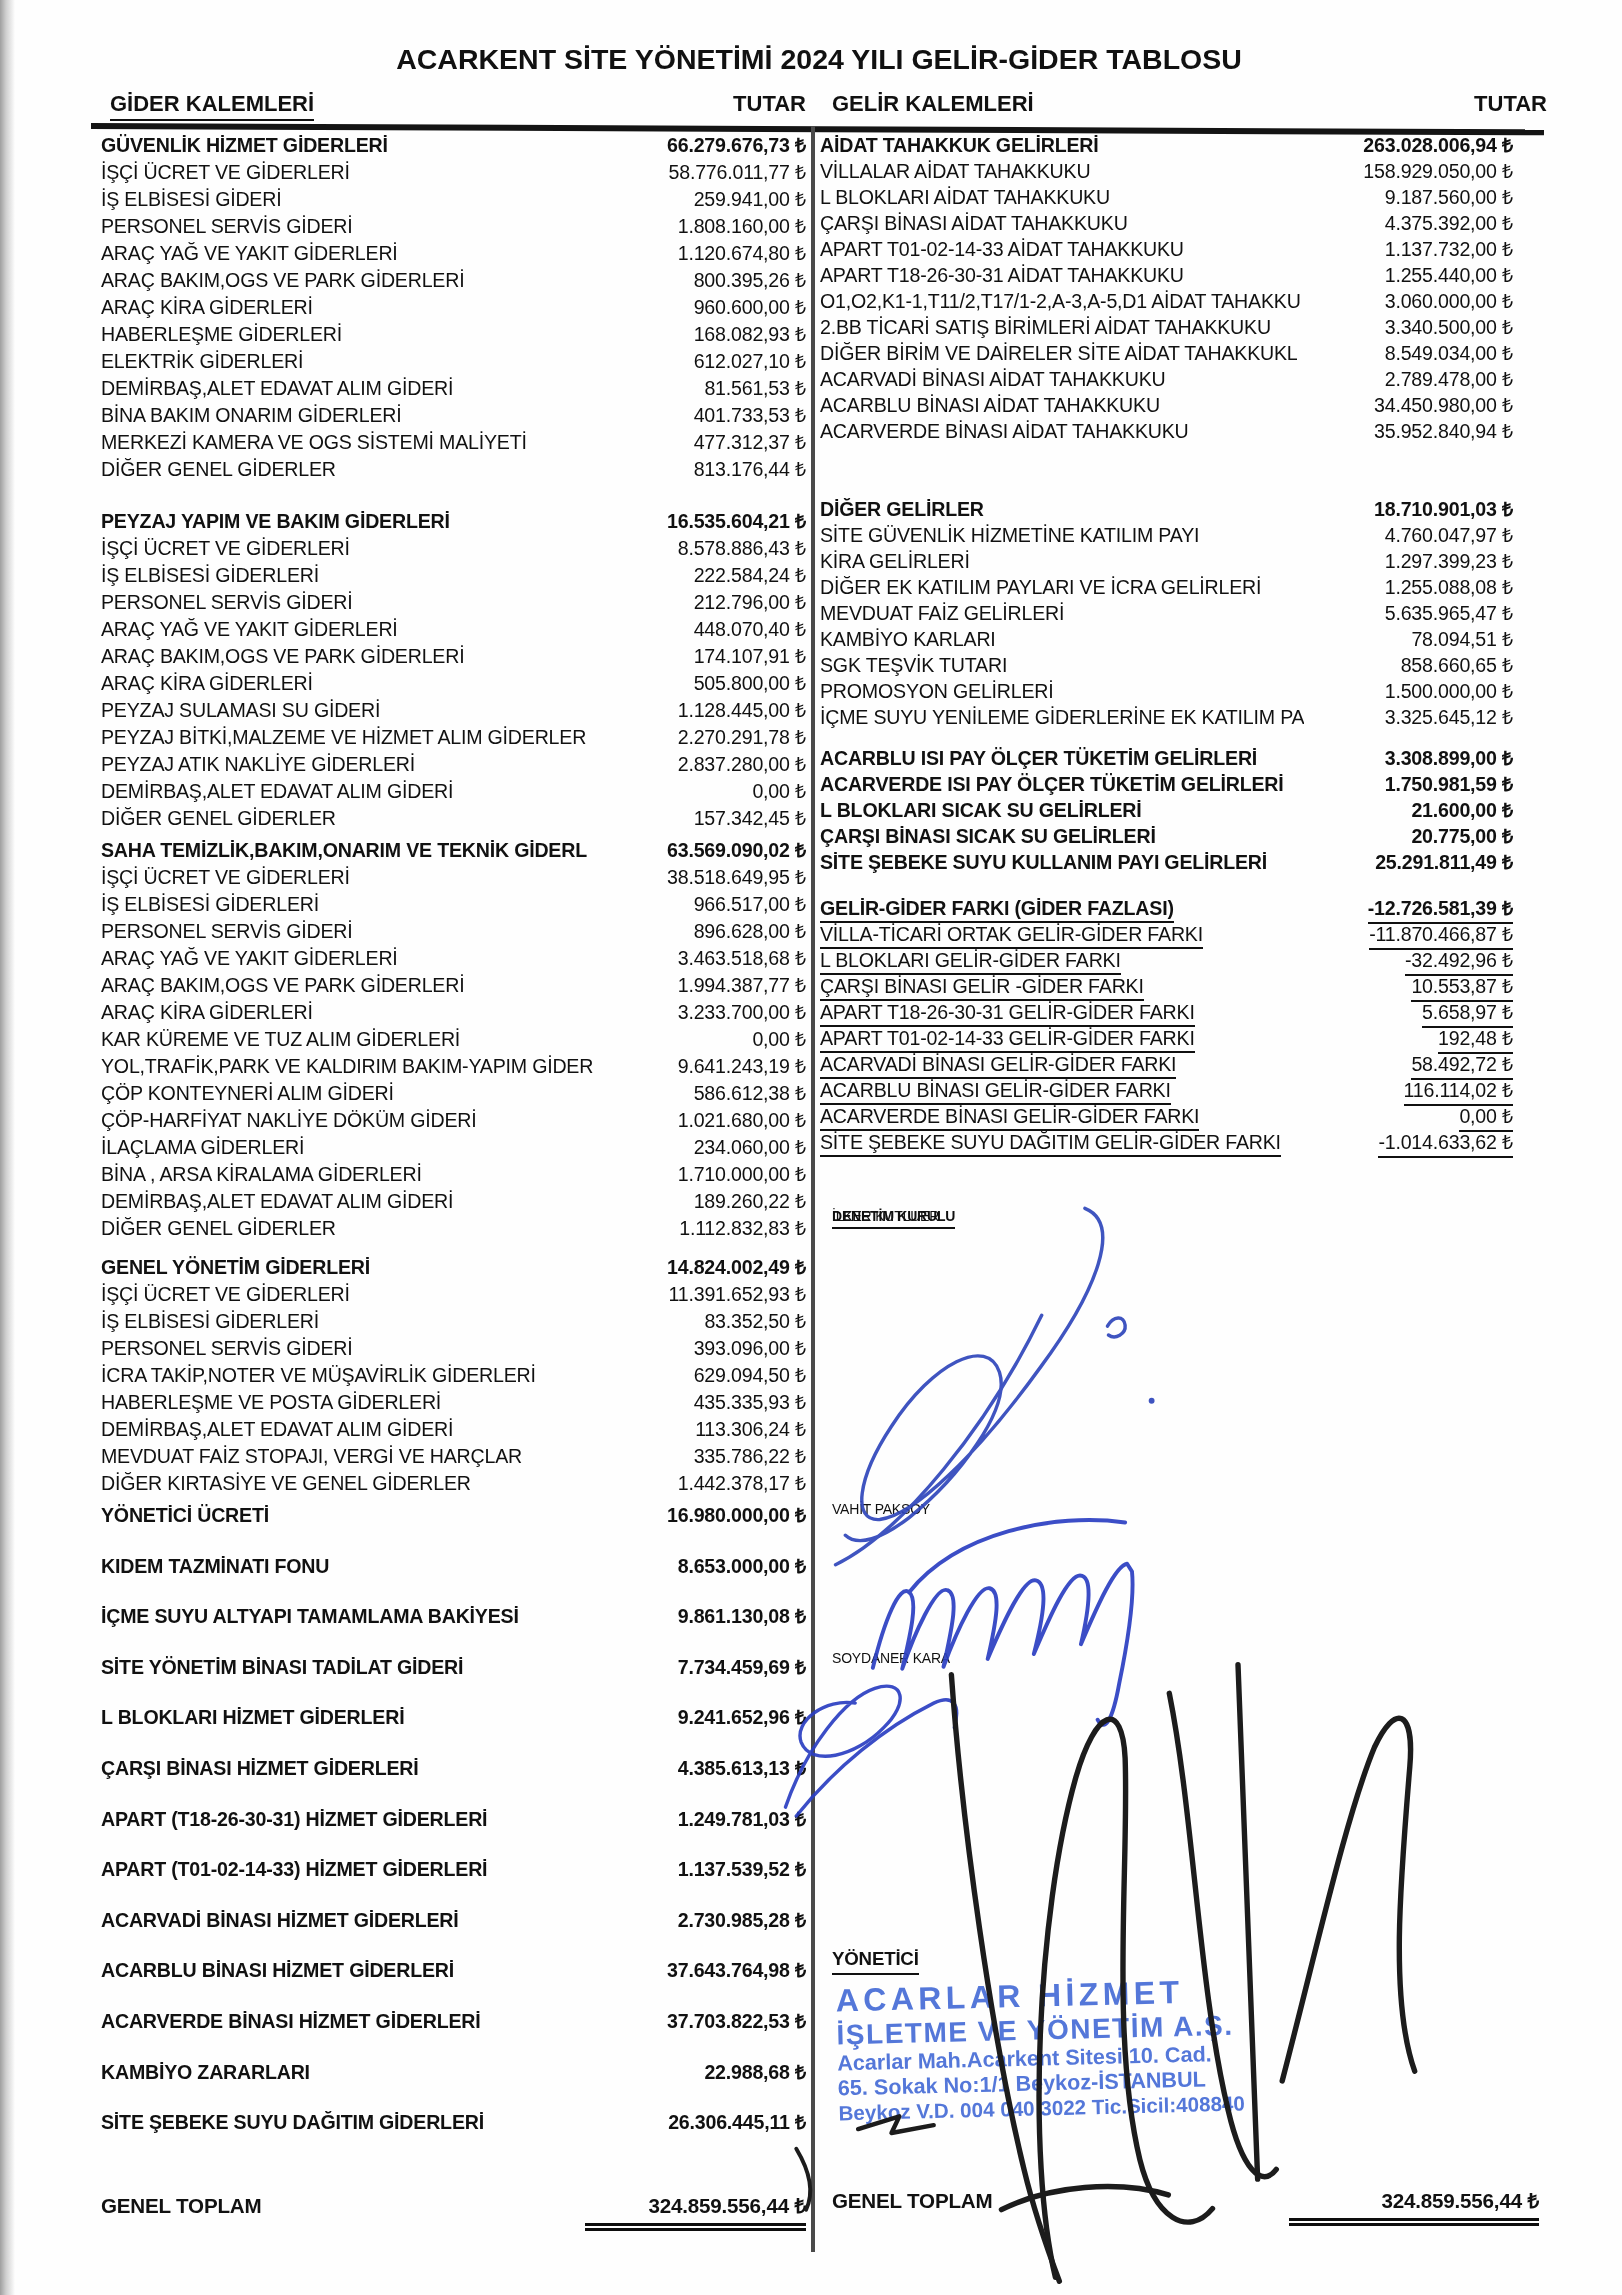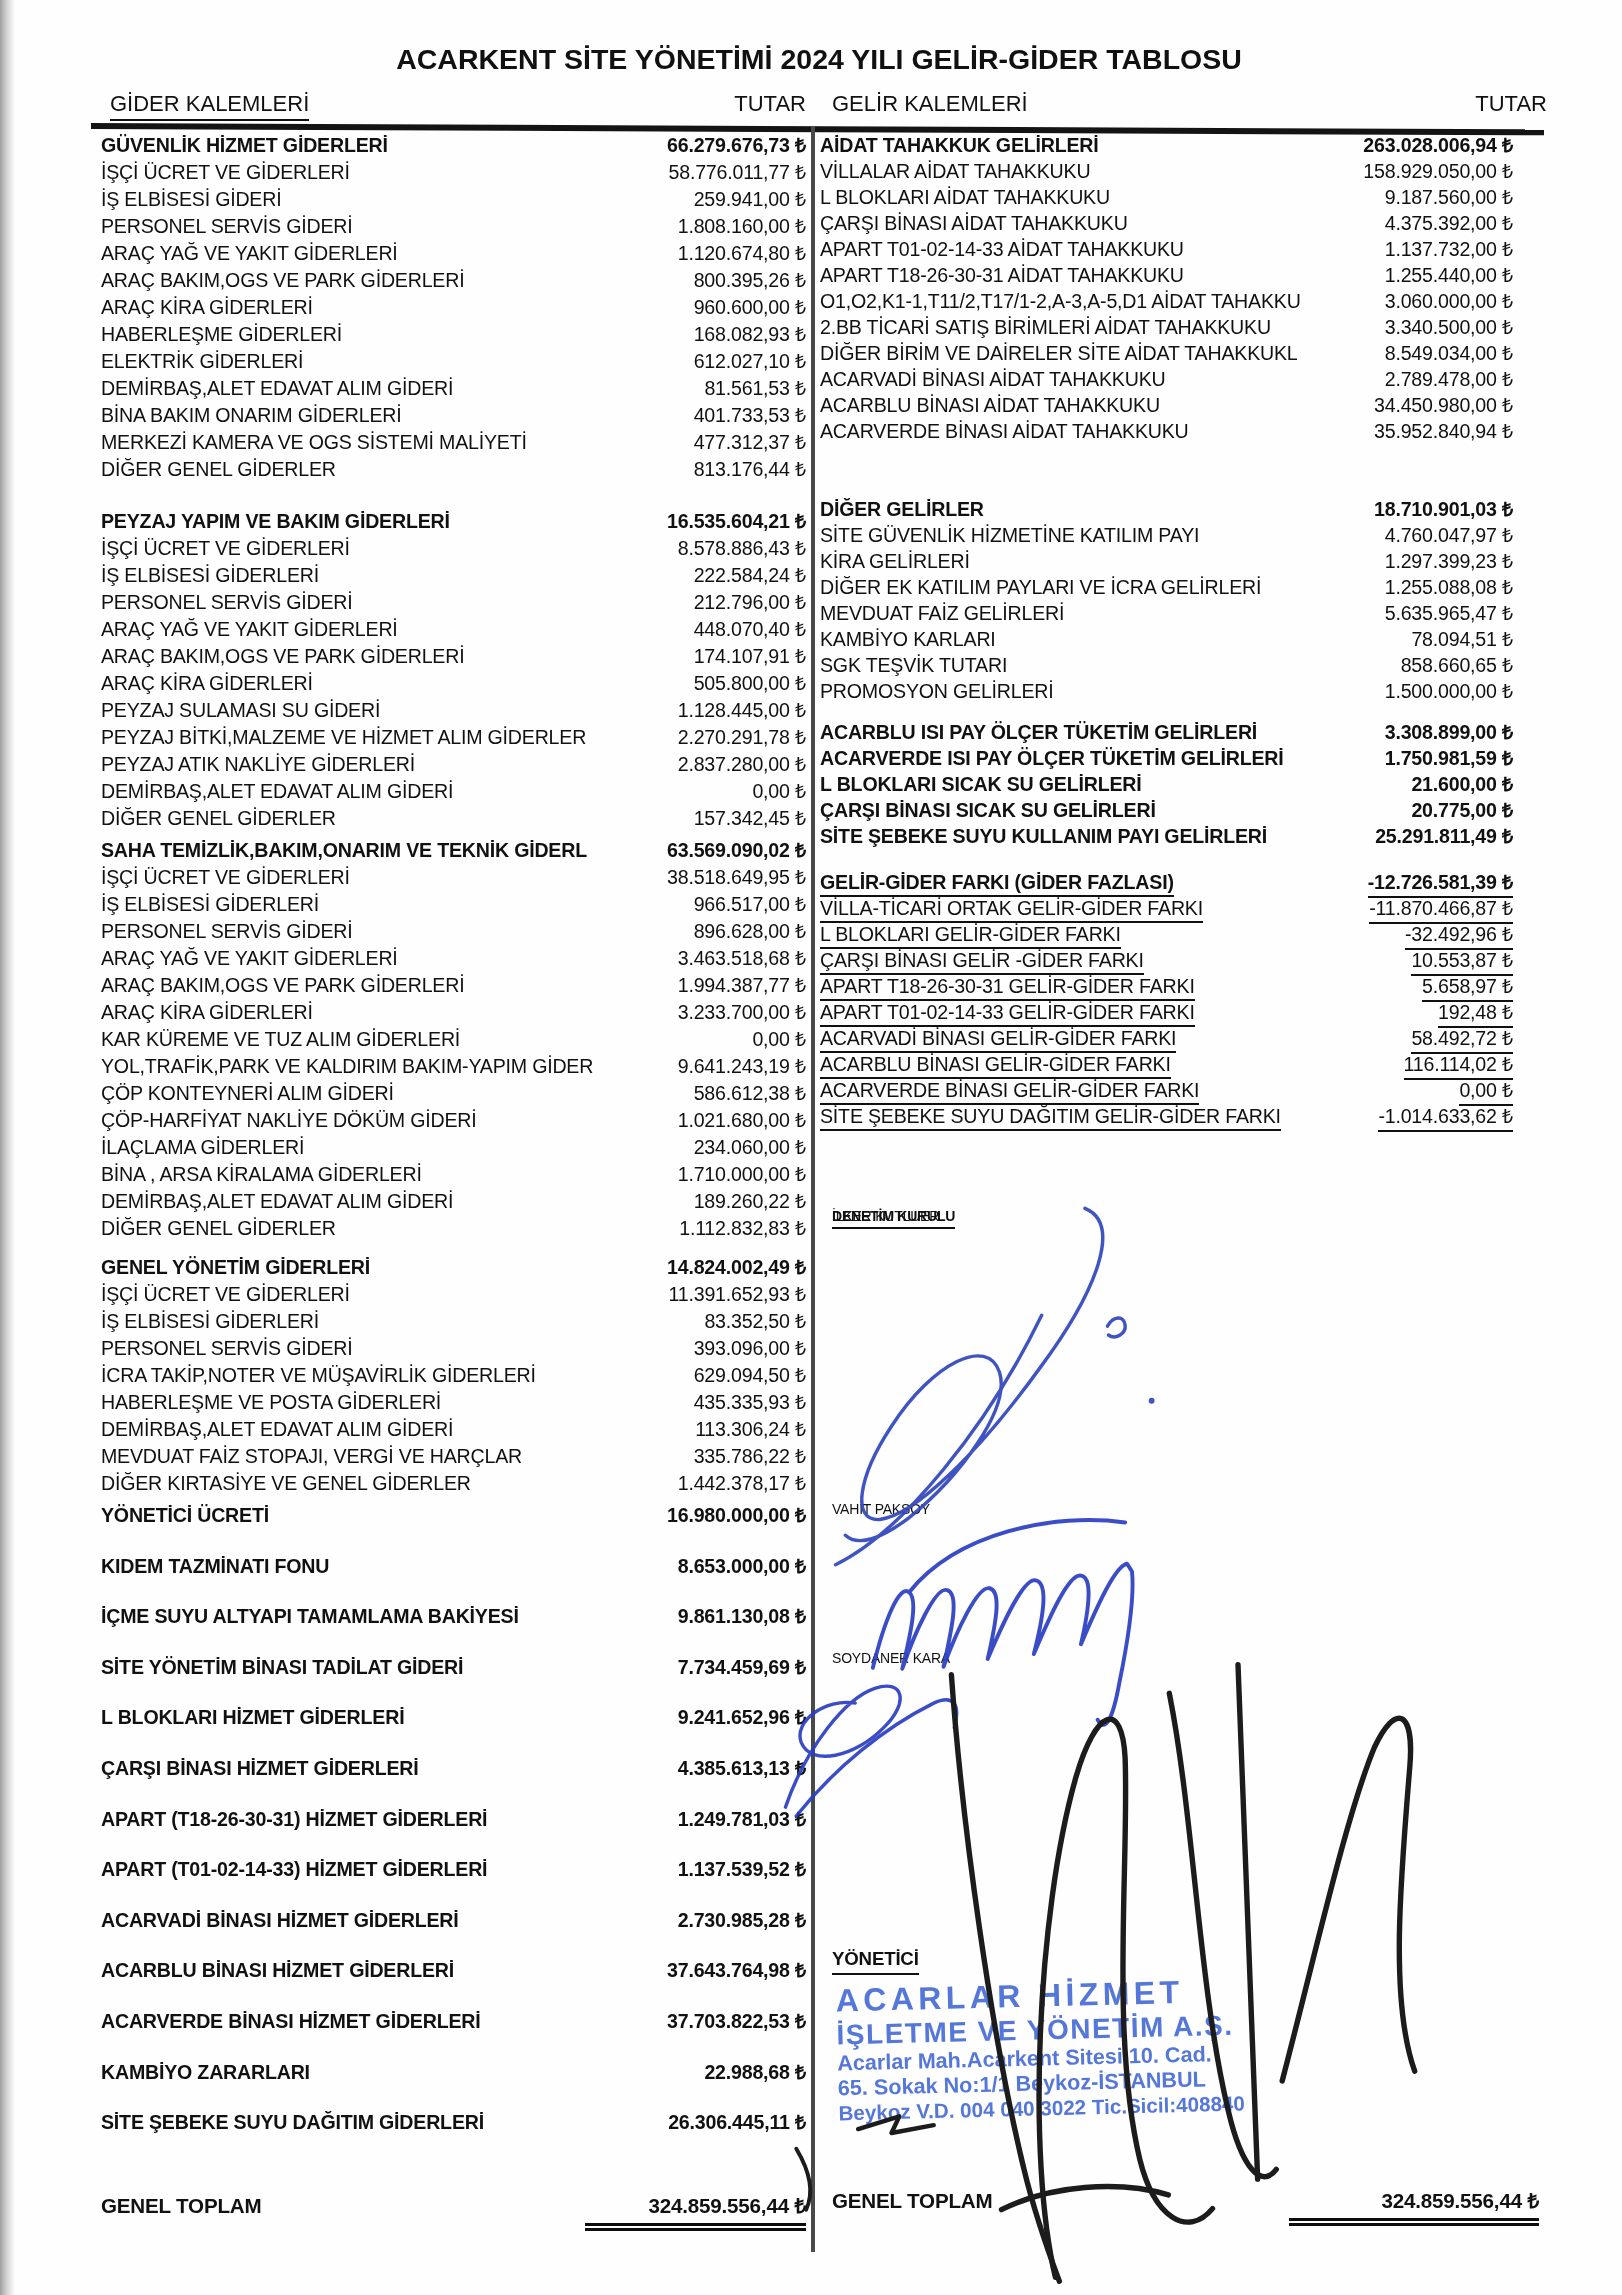--- a/index.html
+++ b/index.html
@@ -2,21 +2,21 @@
 <html style="font-size:7.9px"><head>
 <meta charset="utf-8">
 <style>
   html,body{margin:0;padding:0;background:#d9d9d9;}
   .page{position:relative;width:1623px;height:2295px;background:#fefefe;
         font-family:"Liberation Sans", sans-serif;color:#111;overflow:hidden;margin:0 auto;}
   .scan-edge{position:absolute;left:0;top:0;width:14.7px;height:100%;
         background:linear-gradient(90deg,#9f9f9f,#cfcfcf 40%,#f2f2f2 85%,#fefefe);}
   .title{position:absolute;left:98px;top:34px;width:1424px;text-align:center;
         font-size:28.5px;font-weight:bold;letter-spacing:0px;margin:9px;}
-  .hdr{position:absolute;top:91px;font-size:22px;font-weight:normal;white-space:nowrap;}
+  .hdr{position:absolute;top:91px;font-size:22px;font-weight:bold;white-space:nowrap;}
   .hdr-gider{left:110px;border-bottom:2px solid #111;padding-bottom:2px;}
   .hdr-tutar-l{left:673px;width:133px;text-align:right;}
   .hdr-gelir{left:832px;}
   .hdr-tutar-r{left:1414px;width:133px;text-align:right;}
   .header-bar{position:absolute;left:91px;top:123px;width:1453px;height:5.9px;background:#141414;
         transform:rotate(0.25deg);transform-origin:left center;}
   .vdivider{position:absolute;left:811px;top:126px;width:4.4px;height:2126px;background:#4a4a4a;}
 
   .col{position:absolute;top:131px;left:101px;width:705px;}
   .col-r{left:820px;width:693px;}
@@ -417,20 +417,24 @@
           <span class="label">KAMBİYO KARLARI</span>
           <span class="value">78.094,51 ₺</span>
         </div>
         <div class="row">
           <span class="label">SGK TEŞVİK TUTARI</span>
           <span class="value">858.660,65 ₺</span>
         </div>
         <div class="row">
           <span class="label">PROMOSYON GELİRLERİ</span>
           <span class="value">1.500.000,00 ₺</span>
+        </div>
+        <div class="row">
+          <span class="label">İÇME SUYU YENİLEME GİDERLERİNE EK KATILIM PA</span>
+          <span class="value">3.325.645,12 ₺</span>
         </div>
       </div>
       <div class="block block-2">
         <div class="row hd">
           <span class="label">ACARBLU ISI PAY ÖLÇER TÜKETİM GELİRLERİ</span>
           <span class="value">3.308.899,00 ₺</span>
         </div>
         <div class="row hd">
           <span class="label">ACARVERDE ISI PAY ÖLÇER TÜKETİM GELİRLERİ</span>
           <span class="value">1.750.981,59 ₺</span>

